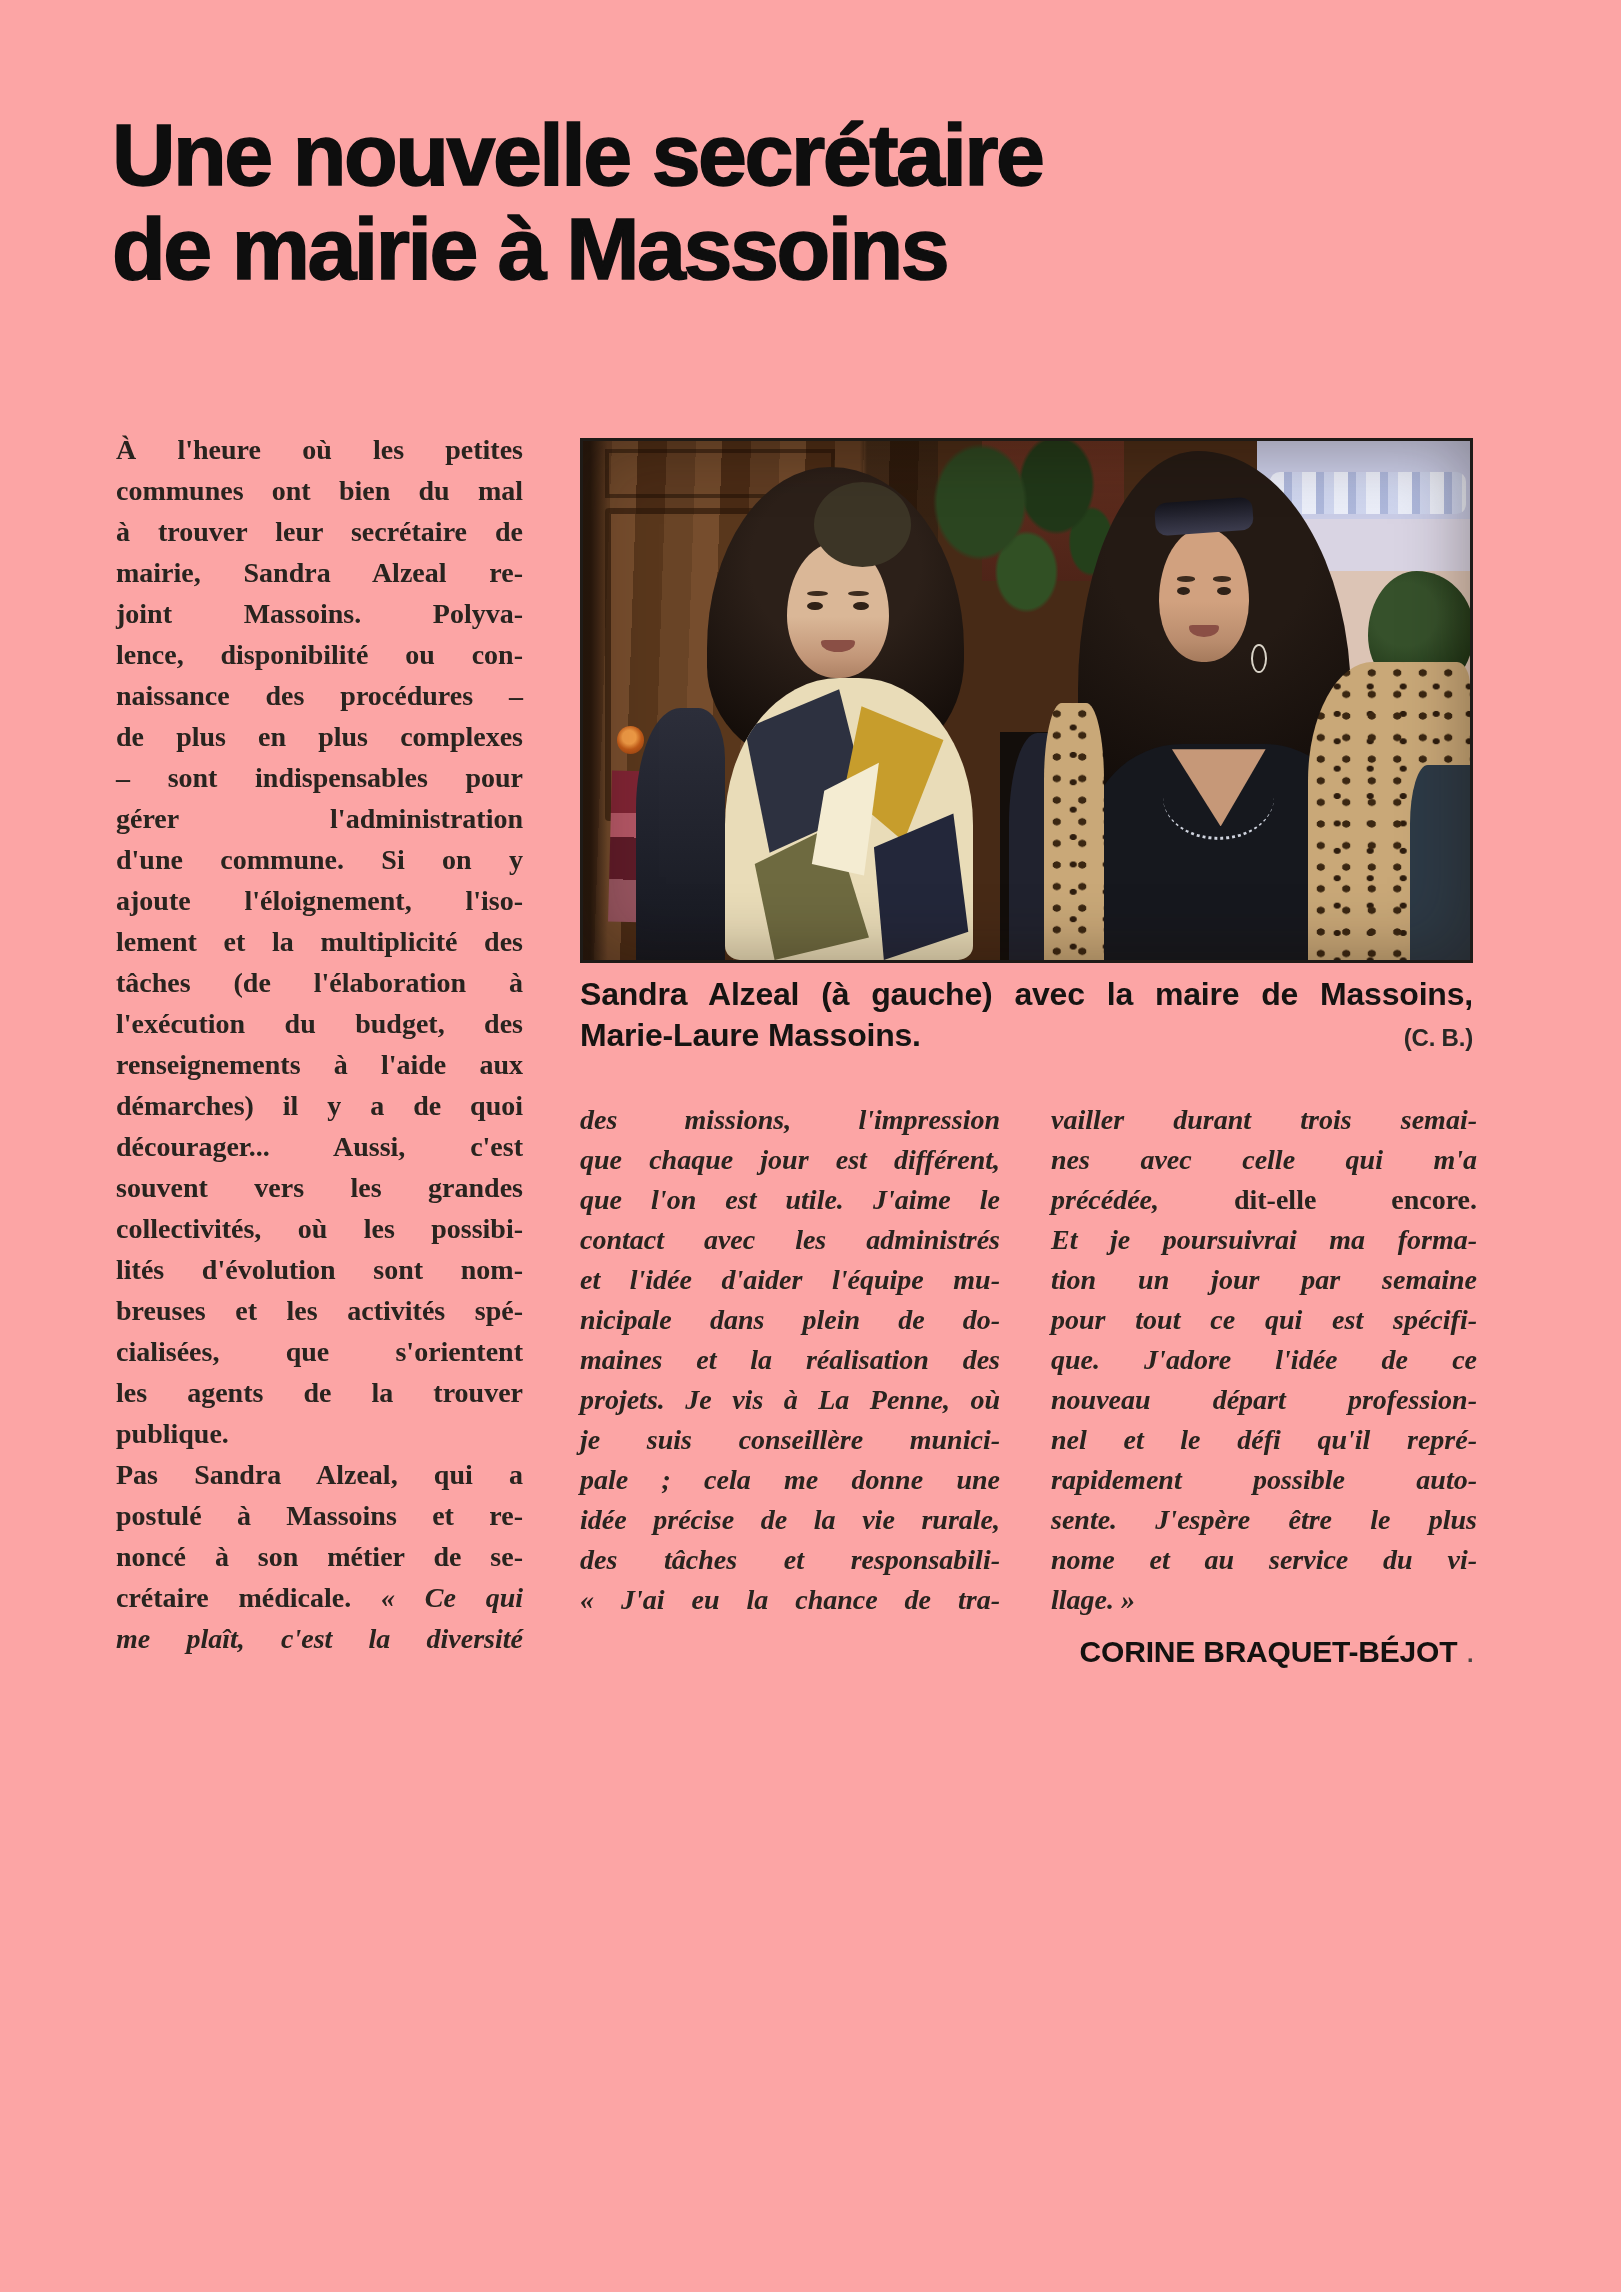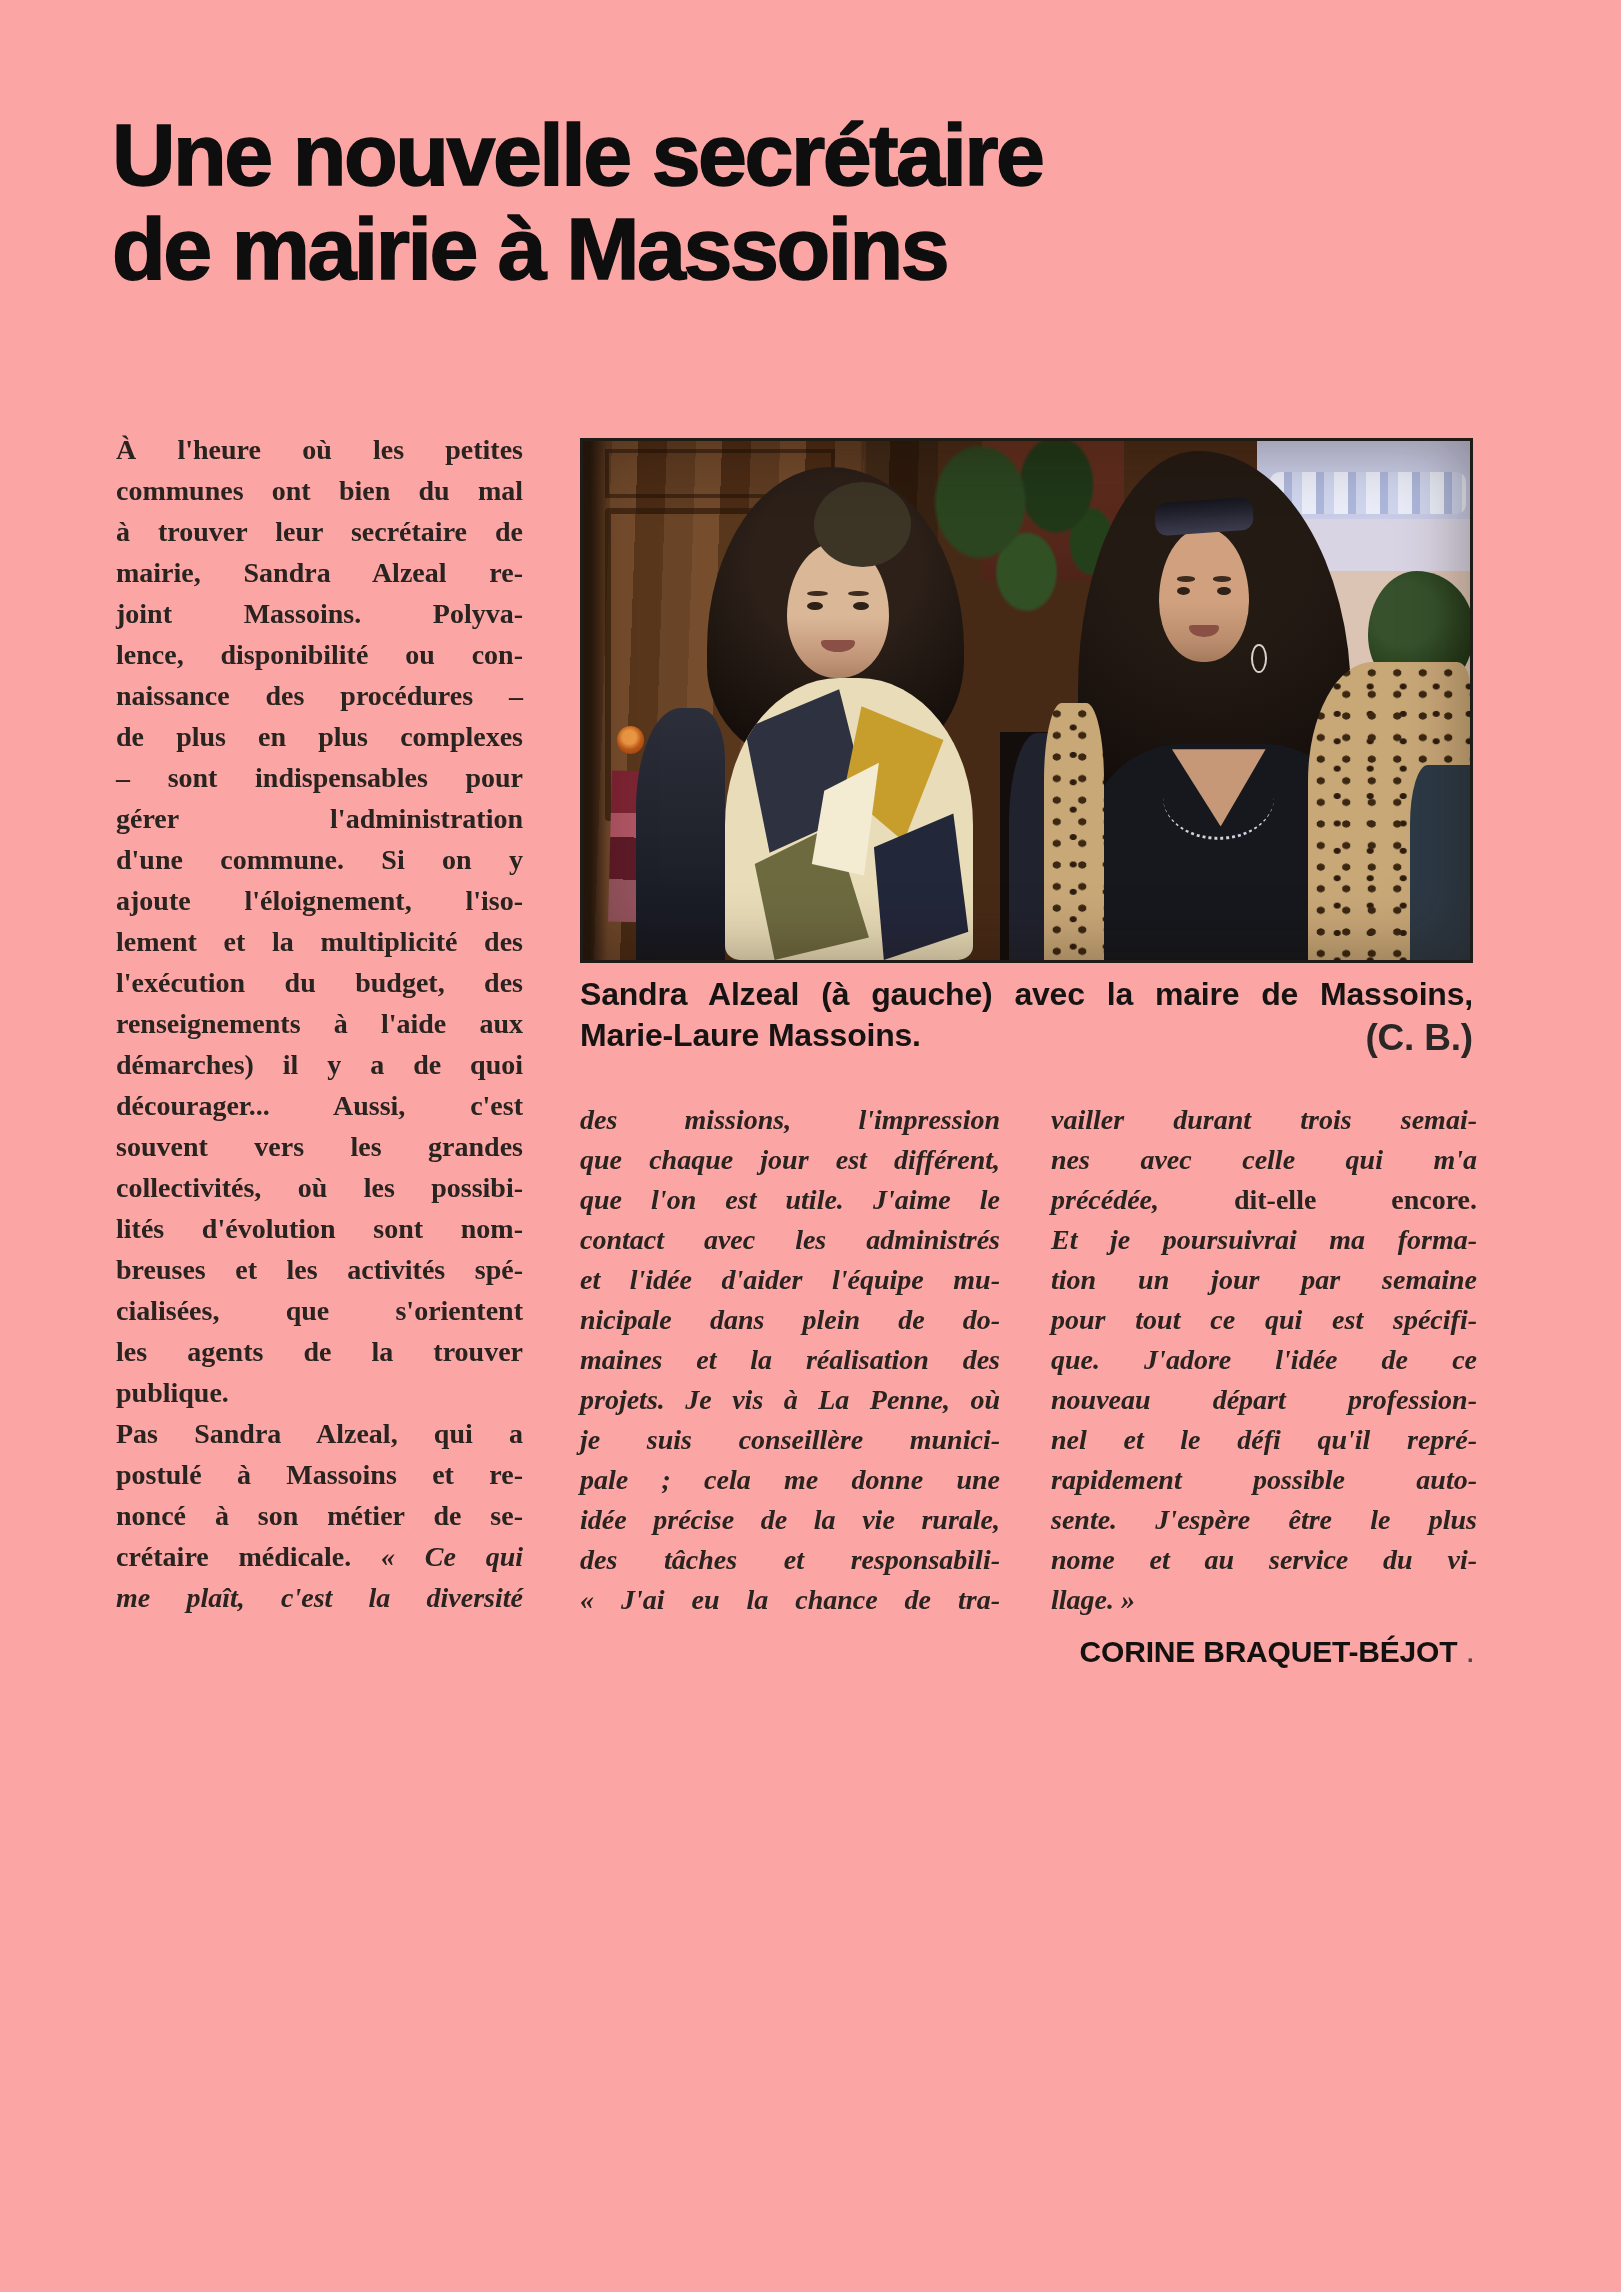--- a/index.html
+++ b/index.html
@@ -126,21 +126,21 @@
   .drape{left:86%;top:62%;width:14%;height:38%;background:#2d3a46;border-radius:30% 0 0 0;}
   
   .caption{
     position:absolute;left:580px;top:974px;width:893px;
     font-family:"Liberation Sans", sans-serif;
     font-weight:700;font-size:32px;line-height:41px;color:#161412;
     letter-spacing:-0.2px;
   }
   .caption .cap1{text-align:justify;text-align-last:justify;}
   .caption .cap2{position:relative;}
-  .caption .credit{position:absolute;right:0;top:2px;font-size:37px;font-weight:700;color:#2a2826;}
+  .caption .credit{position:absolute;right:0;top:2px;font-size:24px;font-weight:700;color:#2a2826;}
   
   .byline{
     position:absolute;left:1051px;top:1635px;width:451px;
     font-family:"Liberation Sans", sans-serif;
     text-align:center;font-weight:700;font-size:30px;color:#141210;
     letter-spacing:-0.2px;
   }
   .byline .mark{font-size:23.5px;color:#4a4642;margin-left:9.8px;}
 </style>
 </head>
@@ -160,20 +160,21 @@
       <div class="line"><span class="roman">mairie, Sandra Alzeal re-</span></div>
       <div class="line"><span class="roman">joint Massoins. Polyva-</span></div>
       <div class="line"><span class="roman">lence, disponibilité ou con-</span></div>
       <div class="line"><span class="roman">naissance des procédures –</span></div>
       <div class="line"><span class="roman">de plus en plus complexes</span></div>
       <div class="line"><span class="roman">– sont indispensables pour</span></div>
       <div class="line"><span class="roman">gérer l'administration</span></div>
       <div class="line"><span class="roman">d'une commune. Si on y</span></div>
       <div class="line"><span class="roman">ajoute l'éloignement, l'iso-</span></div>
       <div class="line"><span class="roman">lement et la multiplicité des</span></div>
+      <div class="line"><span class="roman">tâches (de l'élaboration à</span></div>
       <div class="line"><span class="roman">l'exécution du budget, des</span></div>
       <div class="line"><span class="roman">renseignements à l'aide aux</span></div>
       <div class="line"><span class="roman">démarches) il y a de quoi</span></div>
       <div class="line"><span class="roman">décourager... Aussi, c'est</span></div>
       <div class="line"><span class="roman">souvent vers les grandes</span></div>
       <div class="line"><span class="roman">collectivités, où les possibi-</span></div>
       <div class="line"><span class="roman">lités d'évolution sont nom-</span></div>
       <div class="line"><span class="roman">breuses et les activités spé-</span></div>
       <div class="line"><span class="roman">cialisées, que s'orientent</span></div>
       <div class="line"><span class="roman">les agents de la trouver</span></div>

